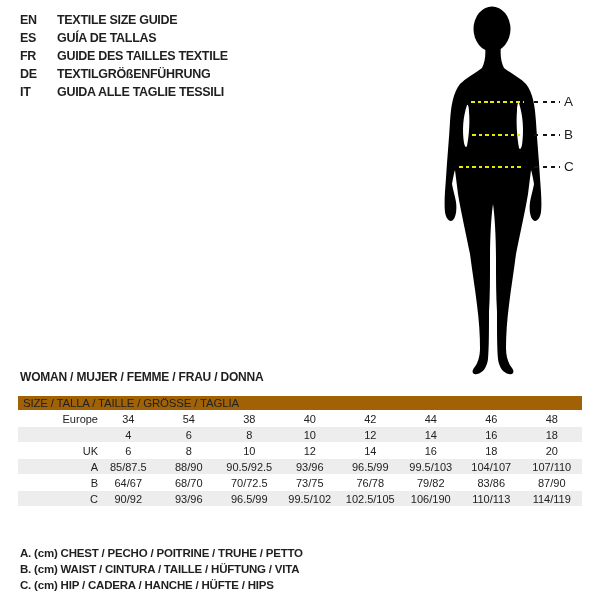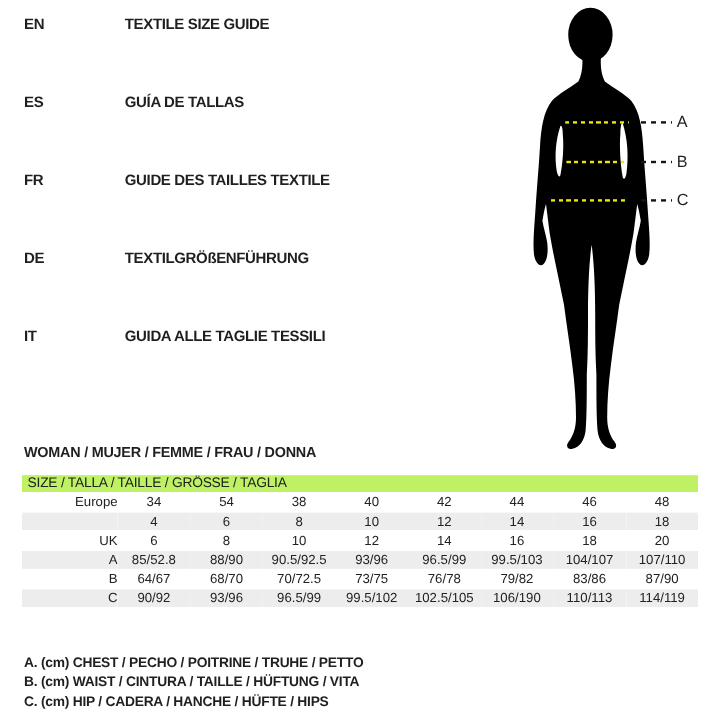--- a/index.html
+++ b/index.html
@@ -7,21 +7,20 @@
     width:600px;height:600px;position:relative;overflow:hidden;
     background:#ffffff;color:#1f1f1f;
     font-family:"Liberation Sans", sans-serif;
   }
   
   .lang-block{
     position:absolute;left:20px;top:11px;
     display:grid;grid-template-columns:37px auto;
     font-size:12.5px;font-weight:bold;line-height:18px;letter-spacing:-0.3px;
     white-space:nowrap;
-    gap:47px;
   }
   
   .figure-svg{position:absolute;left:405px;top:0;z-index:1;}
   .measure-line{position:absolute;height:2px;z-index:3;}
   .measure-line.yellow{background:repeating-linear-gradient(90deg,#e8e800 0 3.5px,rgba(0,0,0,0) 3.5px 6.5px);}
   .measure-line.black{background:repeating-linear-gradient(90deg,#141414 0 4px,rgba(0,0,0,0) 4px 8.5px);}
   .ml-a-y{left:471px;top:101px;width:53px;}
   .ml-b-y{left:472px;top:134px;width:48px;}
   .ml-c-y{left:459px;top:166px;width:65px;}
   .ml-a-b{left:534px;top:101px;width:26px;}
@@ -35,21 +34,21 @@
     font-size:12px;font-weight:bold;letter-spacing:-0.2px;white-space:nowrap;
   }
   
   .size-table{
     position:absolute;left:18px;top:396px;width:564px;
     border-collapse:collapse;table-layout:fixed;
     font-size:11px;color:#222;
   }
   .size-table td{height:15px;padding:0;text-align:center;border-bottom:1px solid #ffffff;overflow:hidden;white-space:nowrap;}
   .size-table .header-row td{
-    background:#bef264;text-align:left;padding-left:5px;height:14px;
+    background:#a16207;text-align:left;padding-left:5px;height:14px;
     font-size:11.5px;letter-spacing:-0.2px;
   }
   .size-table td.row-label{text-align:right;padding-left:5px;}
   .size-table tr.shaded td{background:#ededed;}
   
   .legend{
     position:absolute;left:20px;top:545px;
     font-size:11.5px;font-weight:bold;line-height:16px;letter-spacing:-0.2px;
     white-space:nowrap;
   }
@@ -179,21 +178,21 @@
         <td>8</td>
         <td>10</td>
         <td>12</td>
         <td>14</td>
         <td>16</td>
         <td>18</td>
         <td>20</td>
       </tr>
       <tr class="shaded">
         <td class="row-label">A</td>
-        <td>85/52.8</td>
+        <td>85/87.5</td>
         <td>88/90</td>
         <td>90.5/92.5</td>
         <td>93/96</td>
         <td>96.5/99</td>
         <td>99.5/103</td>
         <td>104/107</td>
         <td>107/110</td>
       </tr>
       <tr>
         <td class="row-label">B</td>

